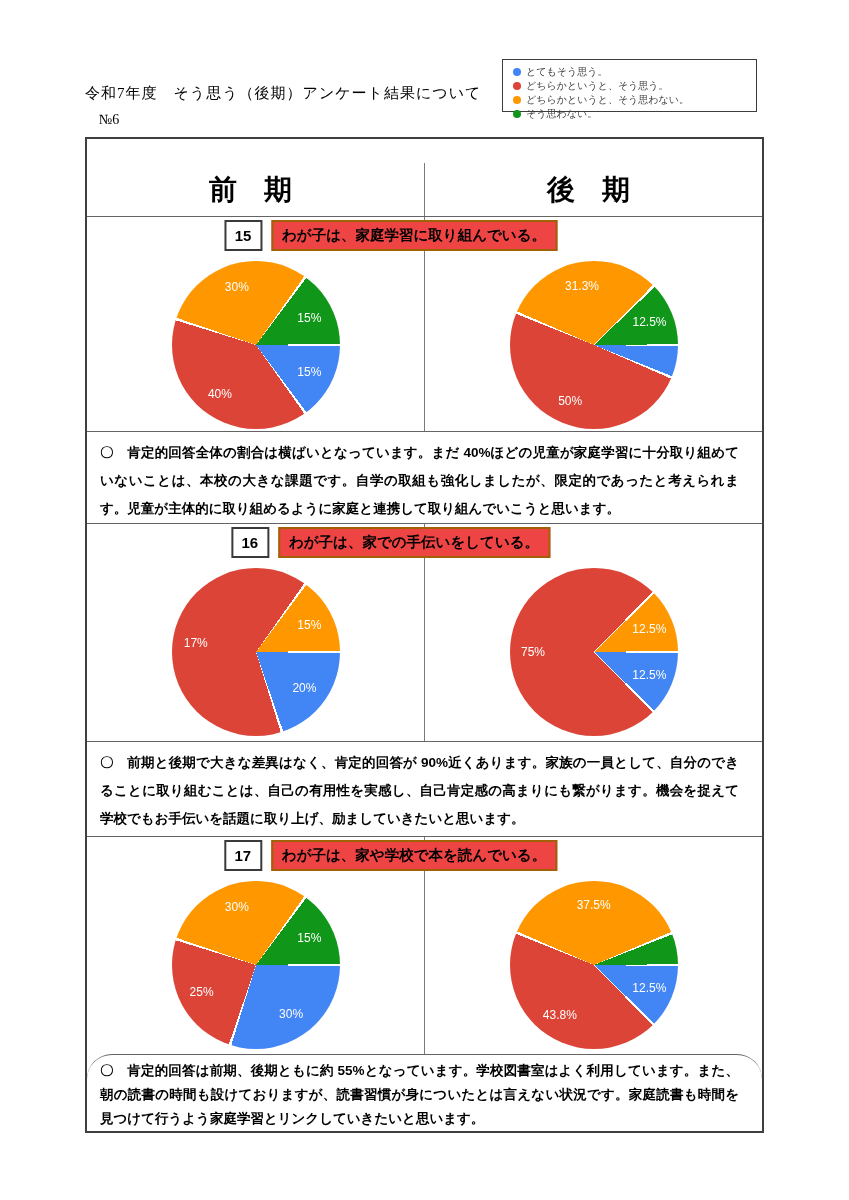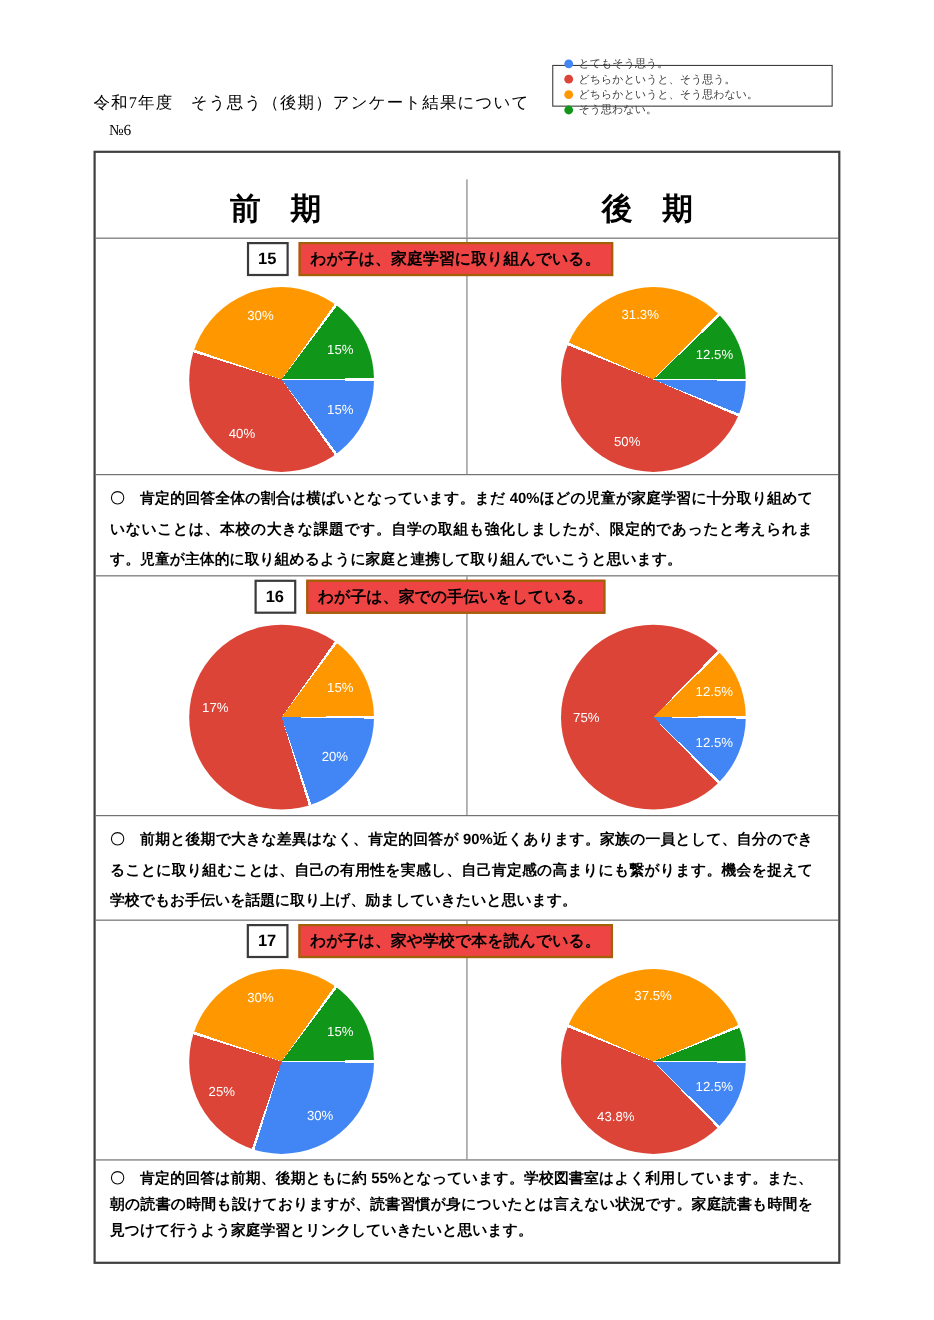--- a/index.html
+++ b/index.html
@@ -3,21 +3,21 @@
 <meta charset="utf-8">
 <style>
   * { margin:0; padding:0; box-sizing:border-box; }
   html,body { background:#fff; }
   body { width:849px; height:1200px; position:relative; font-family:"Liberation Sans","DejaVu Sans",sans-serif; color:#000; }
   .page { position:absolute; inset:0; background:#ffffff; }
 
   .doc-title { position:absolute; left:85px; top:84px; font-family:"Liberation Serif","DejaVu Serif",serif; font-size:15px; letter-spacing:1px; }
   .doc-no { position:absolute; left:99px; top:112px; font-family:"Liberation Serif","DejaVu Serif",serif; font-size:14px; }
 
-  .legend { position:absolute; left:502px; top:59px; width:255px; height:38px; border:1px solid #3d3d3d; background:#fff; padding:5px 4px 4px 10px; display:flex; flex-direction:column; justify-content:center; }
+  .legend { position:absolute; left:502px; top:59px; width:255px; height:53px; border:1px solid #3d3d3d; background:#fff; padding:5px 4px 4px 10px; display:flex; flex-direction:column; justify-content:space-between; }
   .legend-item { display:flex; align-items:center; gap:5px; }
   .legend-dot { width:8px; height:8px; border-radius:50%; flex:0 0 auto; }
   .legend-label { font-size:10px; color:#3d3d3d; white-space:nowrap; }
 
   .survey-table { position:absolute; left:85px; top:137px; width:679px; border:2px solid #3f3f3f; background:#fff; }
   .trow { position:relative; width:100%; }
   .trow + .trow { border-top:1.5px solid #646464; }
   .row-header { height:53px; display:flex;margin-top:24px; }
   .hcell { flex:1; display:flex; align-items:center; justify-content:center; font-family:"Liberation Serif","DejaVu Serif",serif; font-weight:bold; font-size:28px; letter-spacing:10px; }
   .hcell.right { border-left:1px solid #7a7a7a; }
@@ -28,21 +28,21 @@
   .cell.right { border-left:1px solid #7a7a7a; }
 
   .q-label-wrap { position:absolute; top:3px; left:50%; transform:translateX(calc(-50% - 34px)); display:flex; gap:9px; align-items:stretch; z-index:3; }
   .q-num { border:2px solid #3a3a3a; background:#fff; width:38px; display:flex; align-items:center; justify-content:center; font-weight:bold; font-size:15px; }
   .q-text { border:2px solid #a16207; background:#ef4444; padding:4px 9px; font-size:14.5px; white-space:nowrap; display:flex; align-items:center;font-weight:bold; }
 
   .pie { position:absolute; left:50%; top:44px; transform:translateX(-50%); width:168px; height:168px; border-radius:50%; }
   .pie-label { position:absolute; transform:translate(-50%,-50%); color:#fff; font-size:12px; white-space:nowrap; }
 
   .row-comment { padding:7px 23px 0 13px; }
-  .rc-92 { height:92px; } .rc-95 { height:95px; } .rc-77 { height:93px; padding-top:4px; }
+  .rc-92 { height:92px; } .rc-95 { height:95px; } .rc-77 { height:77px; padding-top:4px;border-radius:25px; }
   .comment { font-size:13.5px; font-weight:bold; line-height:28px; text-align:justify; }
   .rc-77 .comment { line-height:24px; }
 </style>
 </head>
 <body>
 
 <div class="page">
 
   <div class="doc-title">令和7年度　そう思う（後期）アンケート結果について</div>
   <div class="doc-no">№6</div>

